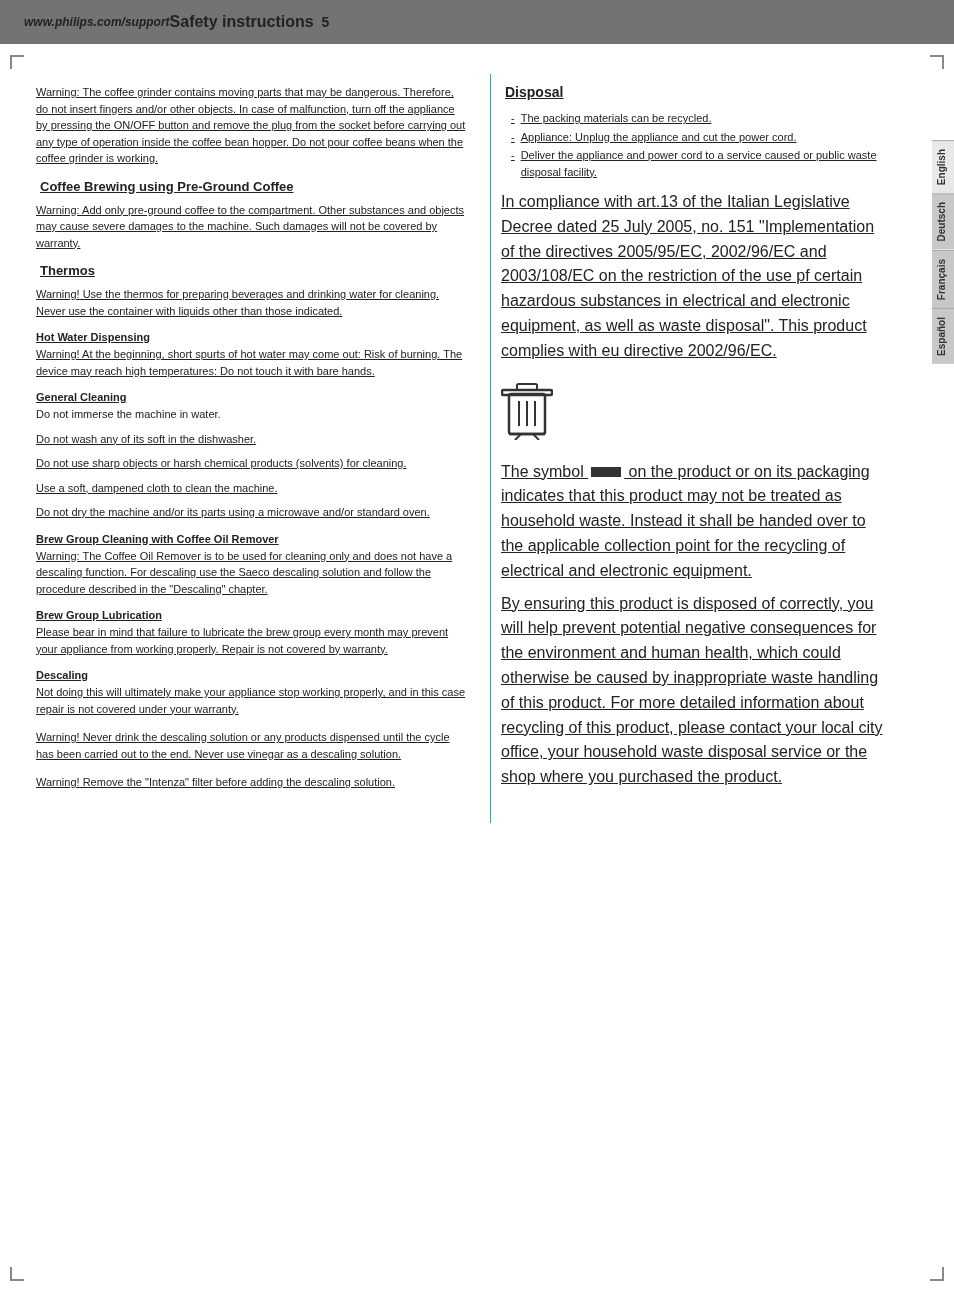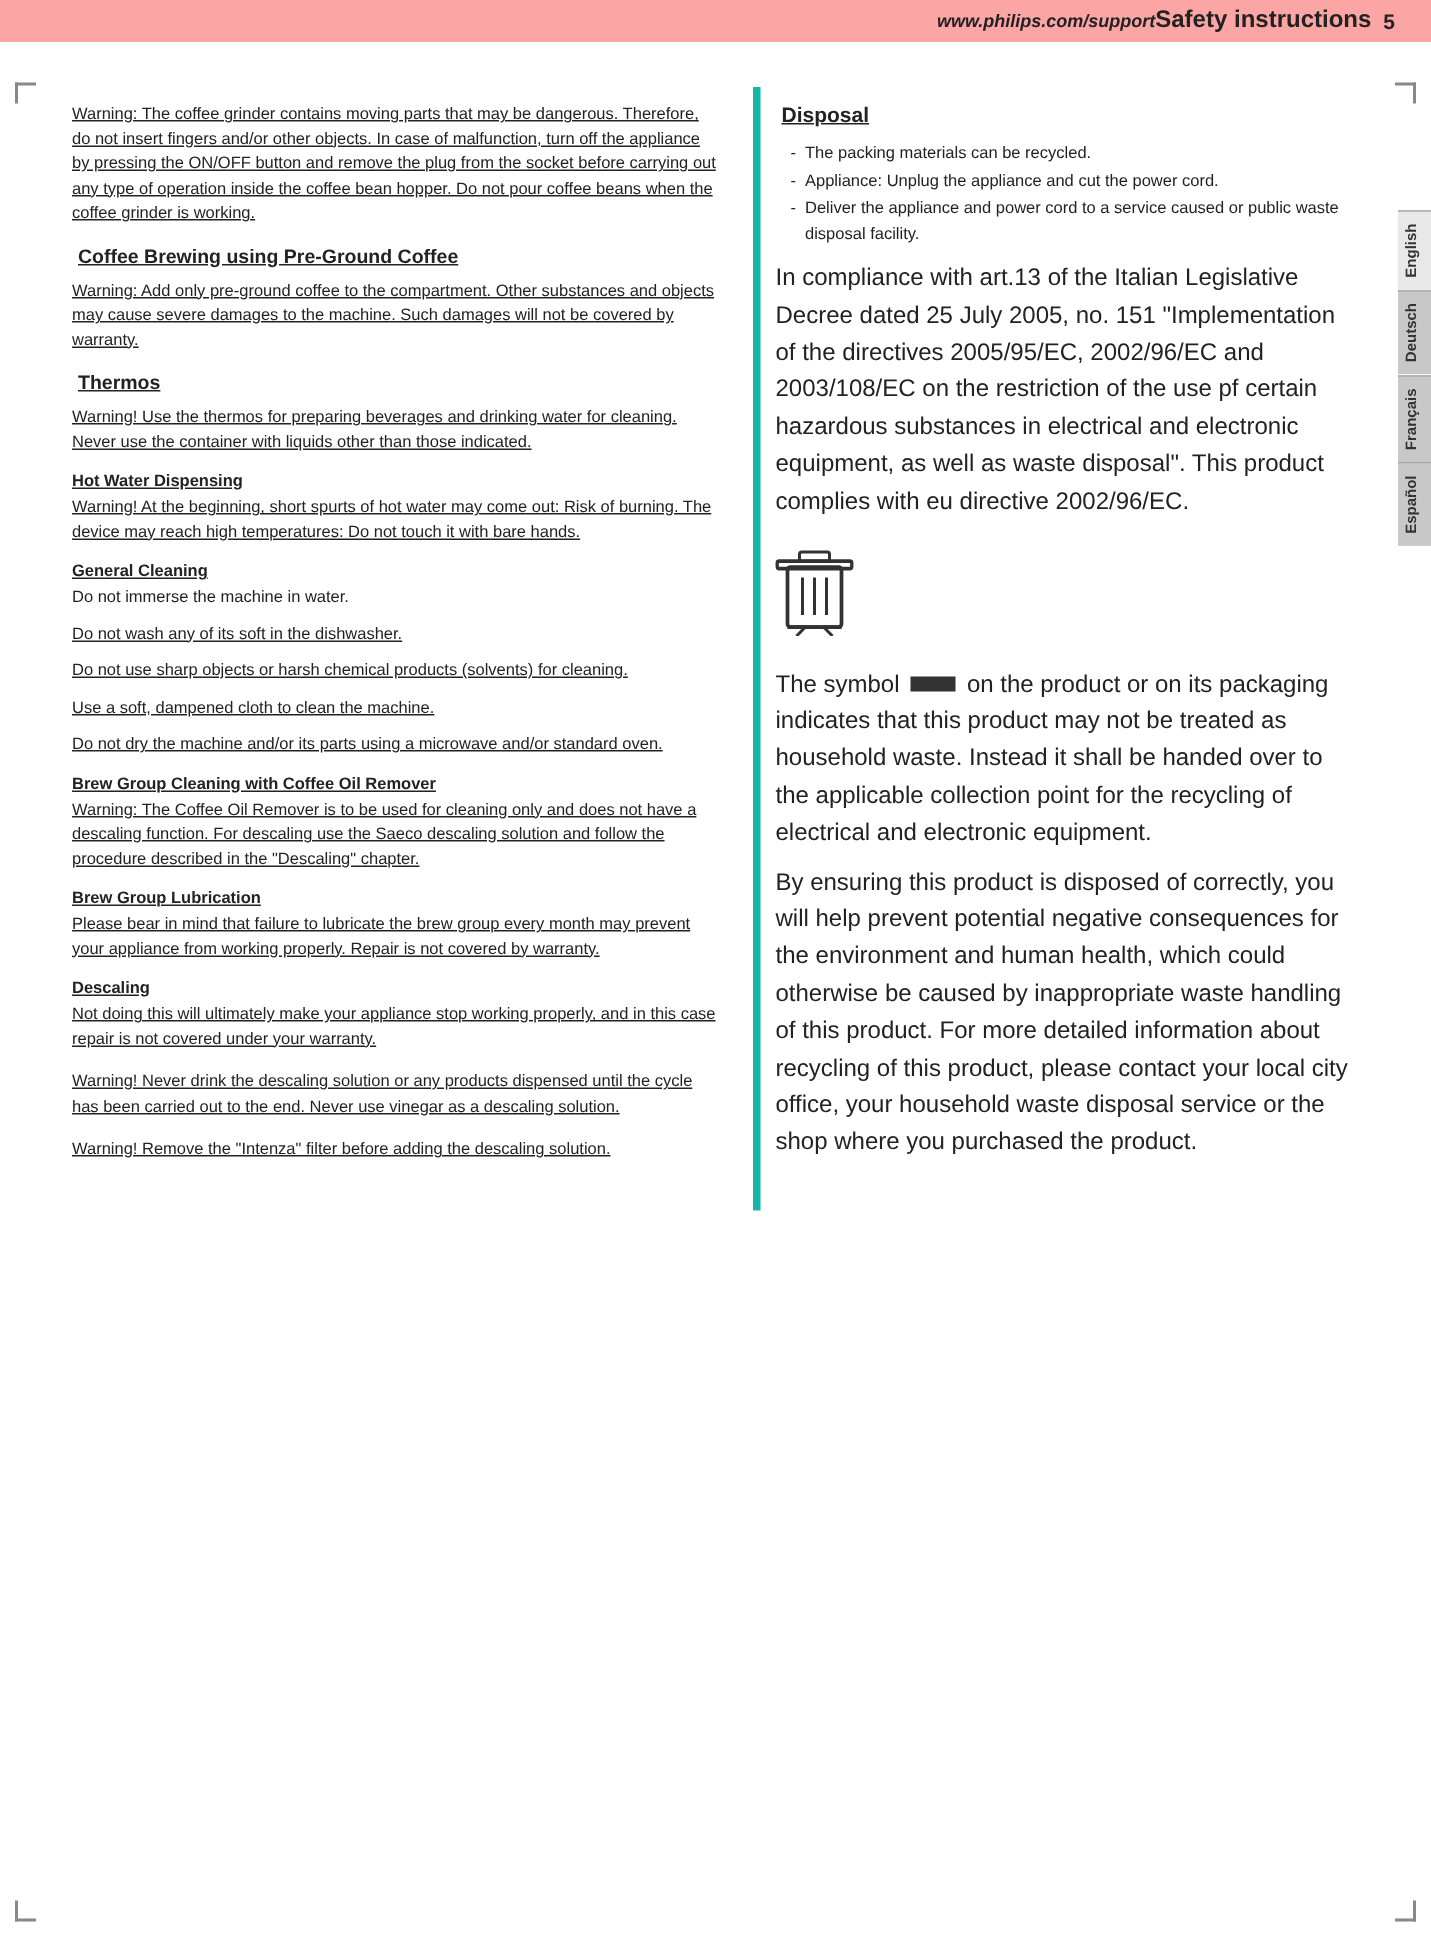--- a/index.html
+++ b/index.html
@@ -8,26 +8,26 @@
       min-height: 1301px;
       background: #fff;
       font-family: Arial, Helvetica, sans-serif;
       font-size: 11px;
       color: #222;
       position: relative;
     }
 
     
     .header-bar {
-      background: #fca5a5;
+      background: #737373;
       width: 100%;
-      height: 28px;
+      height: 44px;
       display: flex;
       align-items: center;
-      justify-content: flex-end;
+      justify-content: flex-start;
       padding: 0 24px;
     }
     .header-url {
       font-size: 12px;
       font-weight: bold;
       color: #222;
       font-style: italic;
     }
     .header-title-area {
       display: flex;
@@ -68,32 +68,32 @@
       text-align: center;
     }
     .lang-tab.active {
       background: #e8e8e8;
     }
 
     
     .content {
       display: flex;
       padding: 30px 0 0 0;
-      justify-content: center;
     }
 
     .left-col {
       width: 490px;
       padding: 10px 24px 20px 36px;
     }
 
     .right-col {
       width: 440px;
       padding: 10px 40px 20px 10px;
-      border-left: 5px solid #14b8a6;
+      border-left: 1px solid #14b8a6;
+      text-decoration: underline;
     }
 
     
     .corner-tl, .corner-tr, .corner-bl, .corner-br {
       position: absolute;
       width: 14px;
       height: 14px;
     }
     .corner-tl { top: 55px; left: 10px; border-top: 2px solid #888; border-left: 2px solid #888; }
     .corner-tr { top: 55px; right: 10px; border-top: 2px solid #888; border-right: 2px solid #888; }

